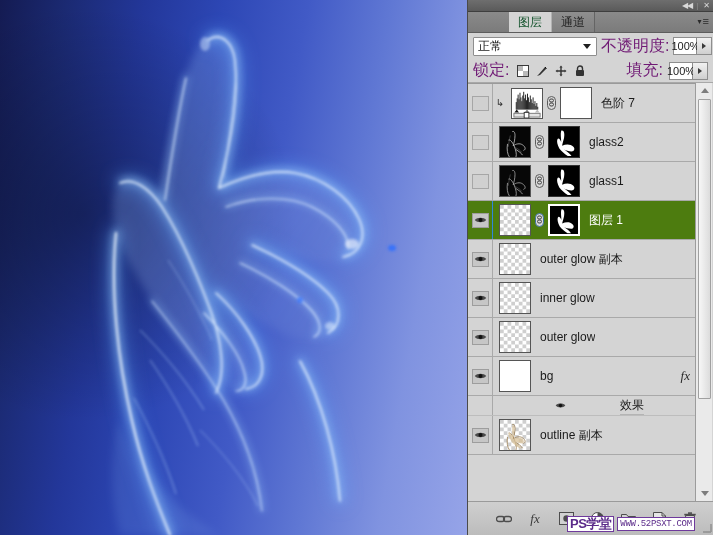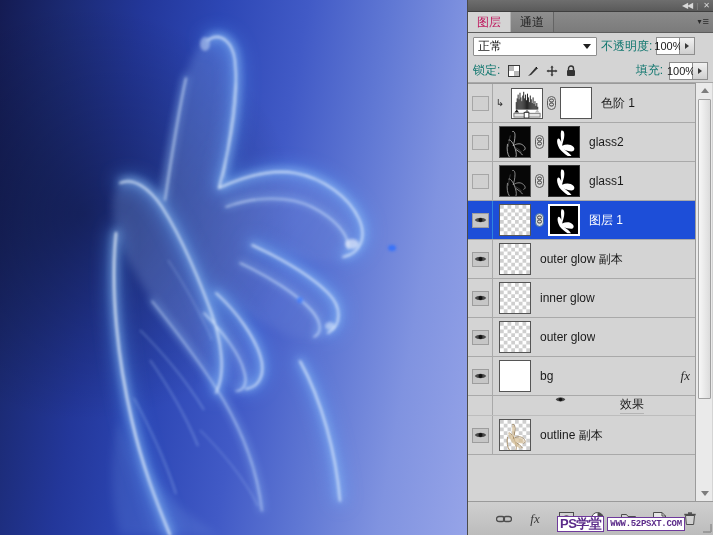--- a/index.html
+++ b/index.html
@@ -73,22 +73,23 @@
   .tab {
     height: 20px; padding: 0 9px;
     display: flex; align-items: center;
     font-size: 12px; color: #202020;
     background: linear-gradient(#8f8f8f, #7f7f7f);
     border-right: 1px solid #646464;
     cursor: default;
   }
   .tab.active {
     background: #d4d4d4;
-    color: #be185d;
+    color: #14532d;
     border-right: 1px solid #b2b2b2;
+    margin-left: 41px;
   }
   #tab-menu {
     position: absolute; right: 4px; top: 4px;
     color: #2a2a2a; font-size: 11px; line-height: 11px;
     display: flex; align-items: center; gap: 1px;
   }
   #tab-menu .bars { display:inline-block; }
 
   
   #blend-row {
@@ -106,21 +107,21 @@
     font-size: 12px;
     position: relative;
   }
   #blend-select .caret {
     position: absolute; right: 5px; top: 50%;
     width: 0; height: 0; margin-top: -2px;
     border-left: 4px solid transparent;
     border-right: 4px solid transparent;
     border-top: 5px solid #1f1f1f;
   }
-  .field-label { font-size: 12px; white-space: nowrap; color: #0f766e; }
+  .field-label { font-size: 16px; white-space: nowrap; color: #701a75; }
   .numbox {
     width: 24px; height: 18px;
     background: #ffffff; border: 1px solid #8e8e8e;
     display: flex; align-items: center; justify-content: center;
     font-size: 11px;
   }
   .stepper {
     width: 15px; height: 18px;
     background: linear-gradient(#f2f2f2, #cfcfcf);
     border: 1px solid #8e8e8e; border-left: none;
@@ -152,21 +153,21 @@
     border-top: 1px solid #9a9a9a;
     overflow: hidden;
   }
   .layer-row {
     display: flex; align-items: center;
     height: 39px;
     border-bottom: 1px solid #a9a9a9;
     background: #d4d4d4;
     padding: 0;
   }
-  .layer-row.selected { background: #1d4ed8; }
+  .layer-row.selected { background: #4d7c0f; }
   .layer-row.selected .layer-name { color: #ffffff; }
   .eye-cell {
     width: 25px; height: 100%;
     display: flex; align-items: center; justify-content: center;
     border-right: 1px solid #a9a9a9;
     flex: 0 0 25px;
   }
   .layer-row.selected .eye-cell { border-right-color: #2f86de; }
   .eye-box {
     width: 17px; height: 15px;
@@ -201,21 +202,21 @@
     font-size: 12px; color: #1a1a1a;
     white-space: nowrap; overflow: hidden;
   }
   .fx-mark {
     margin-left: auto; margin-right: 6px;
     font-style: italic; font-family: "Liberation Serif", serif;
     font-size: 13px; color: #2b2b2b;
   }
   
   .fx-row {
-    display: flex; align-items: flex-start;
+    display: flex; align-items: center;
     height: 20px;
     border-bottom: 1px solid #bdbdbd;
     background: #d4d4d4;
     font-size: 12px;
     gap: 48px;
   }
   .fx-row .eye-cell { border-right: 1px solid #a9a9a9; }
   .fx-row .fx-eye { margin-left: 14px; display:flex; align-items:center; }
   .fx-row.sub .fx-eye { margin-left: 32px; }
   .fx-label { margin-left: 6px; }
@@ -255,35 +256,35 @@
   }
   .btm-ic { width: 16px; height: 16px; display:flex; align-items:center; justify-content:center; }
   #panel-bottom .fx-btn { font-family:"Liberation Serif",serif; font-style: italic; font-size:13px; color:#3a3a3a;}
   #resize-grip {
     position: absolute; right: 2px; bottom: 2px;
     width: 10px; height: 10px;
   }
 
   
   #watermark {
-    position: absolute; left: 89px; bottom: 3px;
+    position: absolute; left: 99px; bottom: 3px;
     display: flex; align-items: center; gap: 3px;
     pointer-events: none;
   }
   #wm-a {
     font-size: 13px; font-weight: bold;
     color: #5b2b8a;
     background: #ffffff;
     border: 1px solid #6f3a9c;
     padding: 0 2px;
     letter-spacing: -0.5px;
     line-height: 14px;
   }
   #wm-b {
-    font-size: 9px; font-weight: bold;
+    font-size: 9px; font-weight: normal;
     color: #5b2b8a;
     background: #ffffff;
     border: 1px solid #6f3a9c;
     padding: 1px 2px;
     letter-spacing: -0.3px;
     line-height: 10px;
     font-family: "Liberation Mono", monospace;
   }
 </style>
 </head>
@@ -489,21 +490,21 @@
           <rect x="13" y="25" width="5" height="6" fill="#fff" stroke="#333"></rect>
         </svg>
         <span class="link-ic">
           <svg width="9" height="14" viewBox="0 0 9 14">
             <rect x="0.5" y="0.5" width="8" height="13" rx="4" fill="#d9d9d9" stroke="#5c5c5c"></rect>
             <rect x="2.5" y="3" width="4" height="3" rx="1.5" fill="none" stroke="#444"></rect>
             <rect x="2.5" y="7" width="4" height="3" rx="1.5" fill="none" stroke="#444"></rect>
           </svg>
         </span>
         <div class="mask-thumb" style="background:#ffffff;border:1px solid #555;"></div>
-        <span class="layer-name">色阶 1</span>
+        <span class="layer-name">色阶 7</span>
       </div>
 
       <div class="layer-row">
         <div class="eye-cell">
           <div class="eye-box empty"></div>
         </div>
         <svg class="thumb" viewBox="0 0 32 32">
           <rect width="32" height="32" fill="#060606"></rect>
           <g stroke="#cfcfcf" stroke-width="0.9" fill="none" opacity="0.9">
             <path d="M13 5 C15 4 16 6 16 9 C16 13 15 17 14 20"></path>

